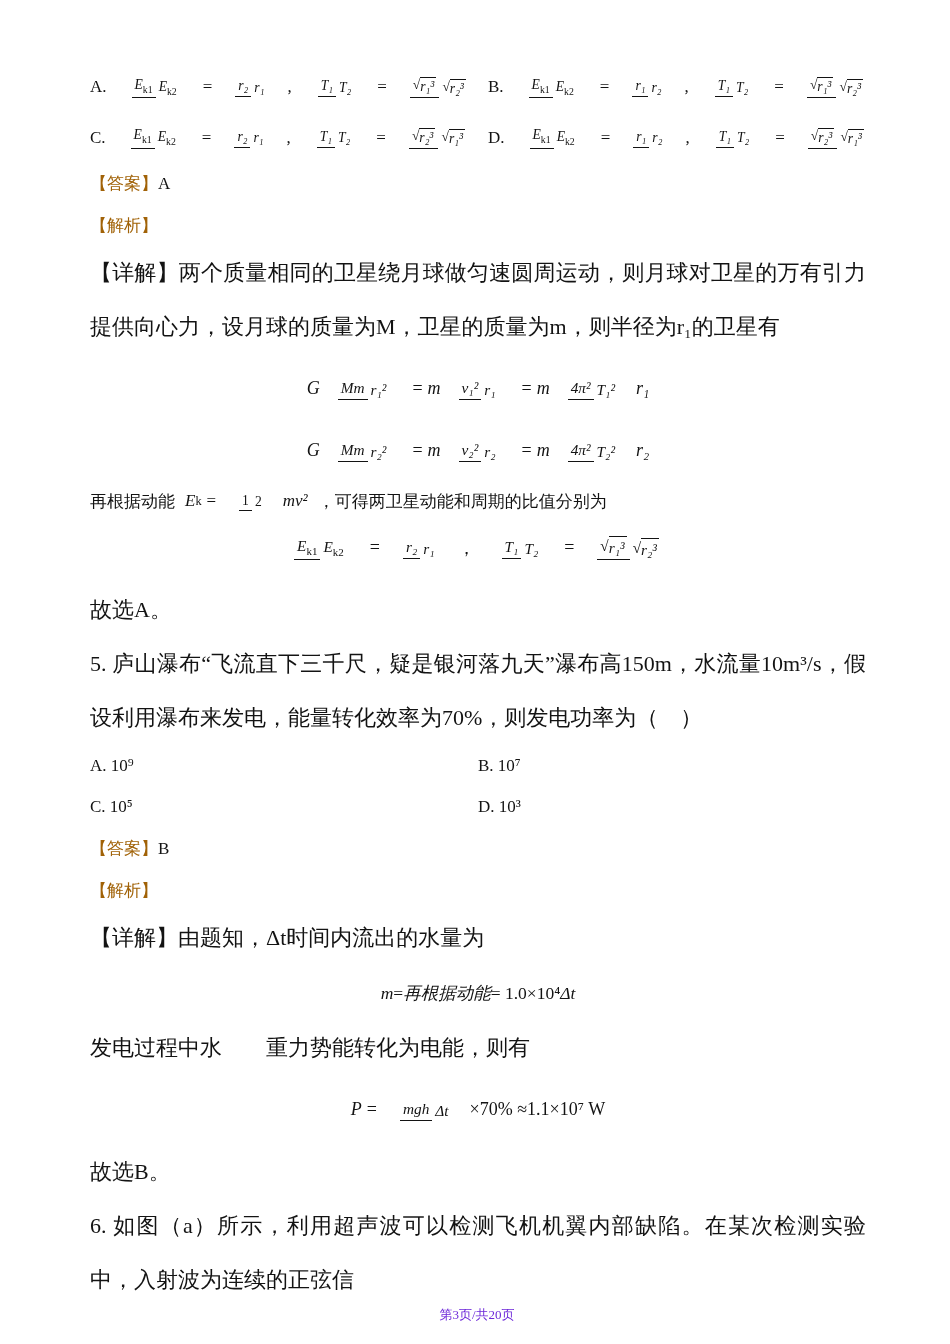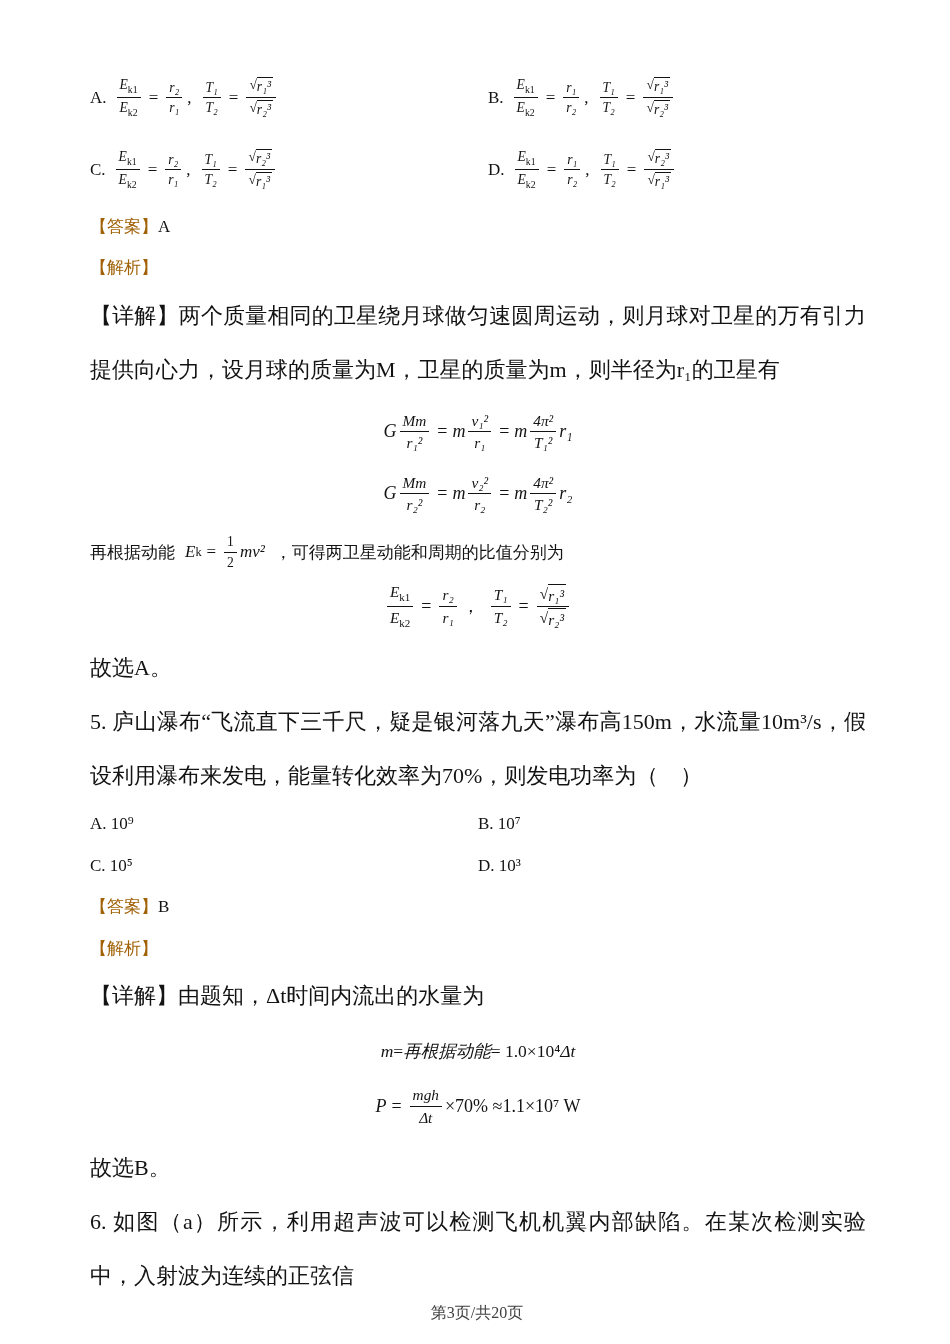--- a/index.html
+++ b/index.html
@@ -16,22 +16,22 @@
   p.ln   { font-size:17px; line-height:2.45; }
   .teal  { color:#a16207; }
 
   
   .opt-grid { display:grid; grid-template-columns:398px 1fr; row-gap:28px; margin-bottom:14px; }
   .opt { display:flex; align-items:center; font-size:17px; white-space:nowrap; }
   .olabel { margin-right:7px; }
 
   
   .frac {
-    display:inline-flex; flex-direction:column; align-items:center;
-    vertical-align:middle; margin:0 3px; font-size:0.8em;
+    display:inline-flex; flex-direction:row; align-items:center;
+    vertical-align:middle; margin:0 18px; font-size:0.8em;
     line-height:1.3; text-align:center;
   }
   .frac > .num { border-bottom:1px solid #131313; padding:0 3px 1px; }
   .frac > .den { padding:1px 3px 0; }
 
   .it { font-style:italic; }
   .op { margin:0 5px; }
   .comma { margin:0 8px 0 2px; }
   sub { font-size:0.72em; }
 
@@ -50,21 +50,21 @@
 
   
   p.ekline { display:flex; align-items:center; font-size:17px; margin:12px 0 4px; white-space:nowrap; }
   .mathwrap { display:inline-flex; align-items:center; margin:0 10px; }
 
   
   .opt-row { display:grid; grid-template-columns:repeat(2,1fr); font-size:17px; line-height:2.45; }
 
   .footer {
     position:absolute; left:4px; right:0; bottom:20px;
-    text-align:center; font-size:16px; color:#404040;
+    text-align:center; font-size:13px; color:#6d28d9;
   }
 </style>
 </head>
 <body>
 
 <div class="page">
   <div class="content">
 
     <div class="opt-grid">
 
@@ -289,20 +289,21 @@
     <p class="para">【详解】由题知，Δt时间内流出的水量为</p>
 
     <div class="eq-center eq-plain">
       <span class="it">m</span>
         <span> = </span>
         <span class="it">再根据动能</span>
         <span> = 1.0×10⁴</span>
         <span class="it">Δt</span>
     </div>
 
+    <p class="para">发电过程中水　　重力势能转化为电能，则有</p>
 
     <div class="eq-center">
       <span class="it">P</span>
       <span class="op">=</span>
       <span class="frac">
           <span class="num it">mgh</span>
           <span class="den it">Δt</span>
         </span>
       <span>×70% ≈1.1×10⁷ W</span>
     </div>

